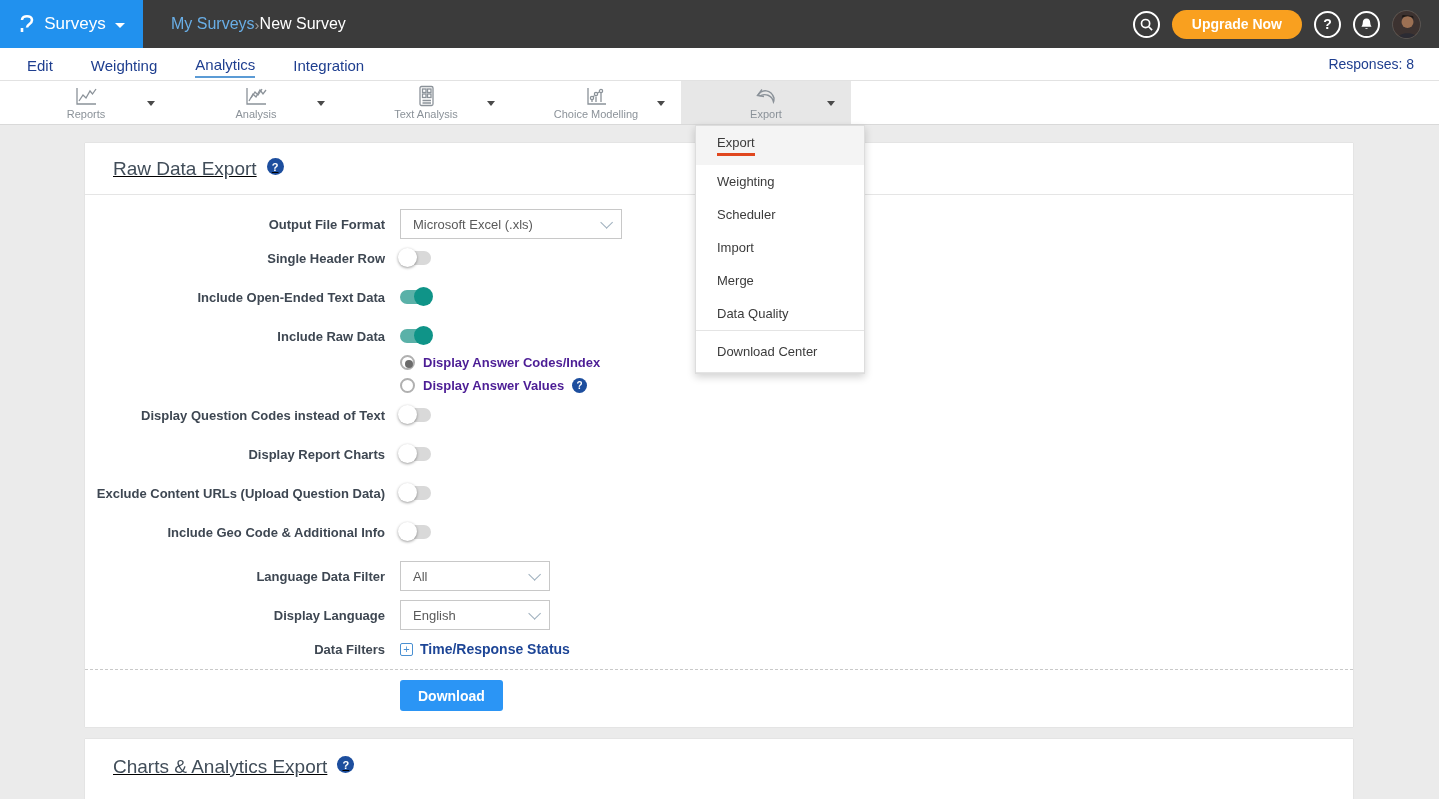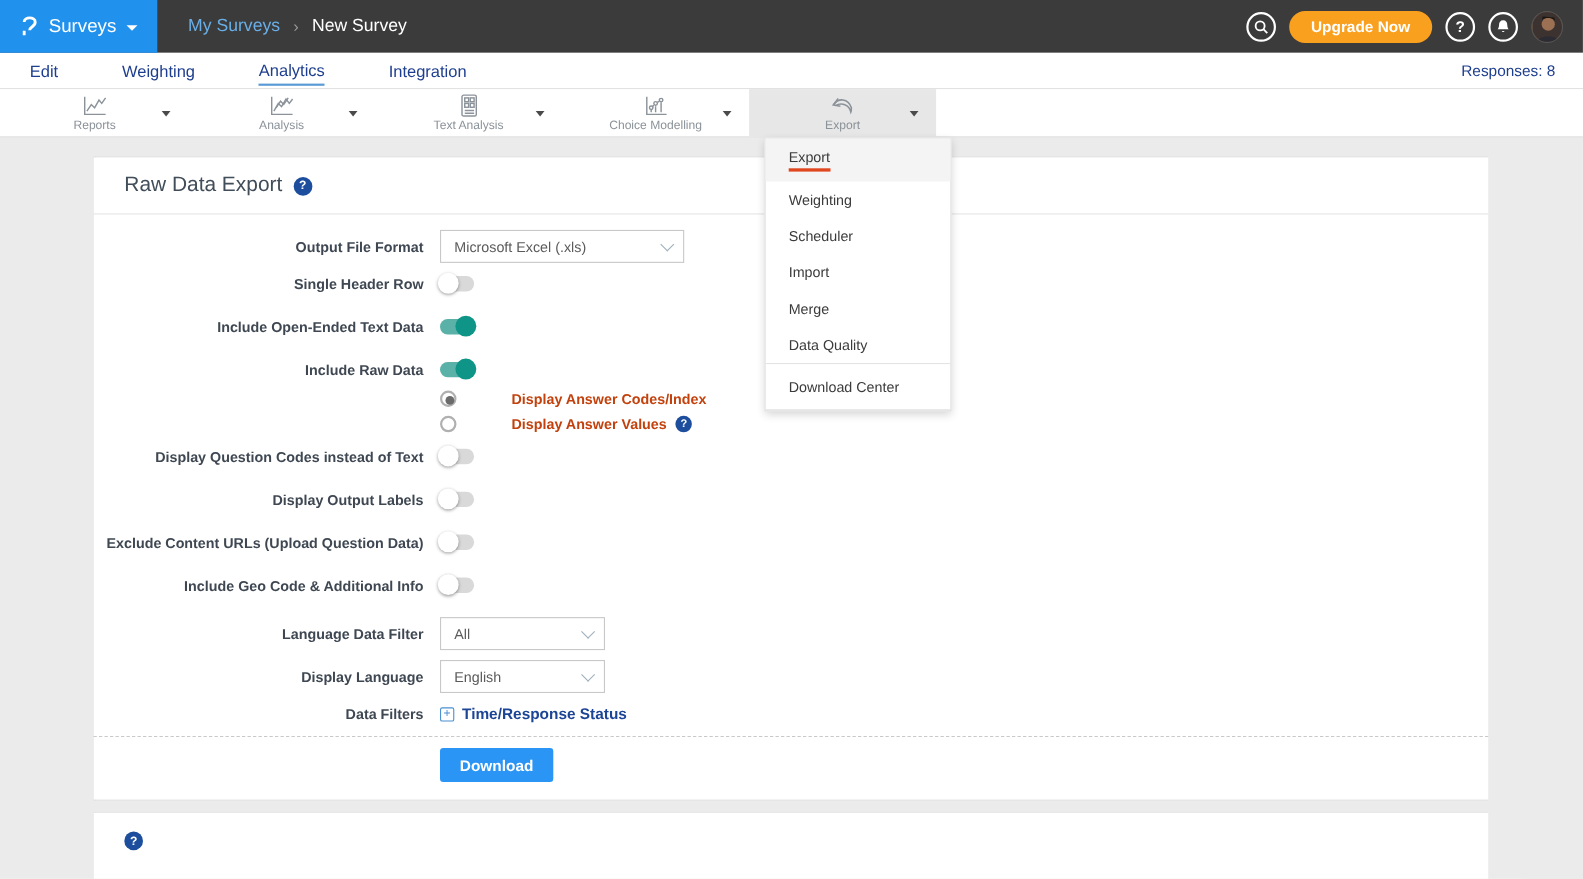--- a/index.html
+++ b/index.html
@@ -5,31 +5,31 @@
   * { margin:0; padding:0; box-sizing:border-box; }
   html,body { width:1439px; height:799px; overflow:hidden; }
   body { font-family:"Liberation Sans", sans-serif; background:#ebebeb; }
   .screen { position:relative; width:1439px; height:662px;border-radius:24px; }
 
   
   .topbar { height:48px; background:#3b3b3b; display:flex; align-items:center; }
   .brand { width:143px; height:48px; background:#2191ee; display:flex; align-items:center; justify-content:center; gap:9px; cursor:pointer; flex:none; }
   .brand-label { color:#fff; font-size:17px; }
   .caret-down { width:0; height:0; border-left:5px solid transparent; border-right:5px solid transparent; border-top:5px solid #fff; margin-top:2px; }
-  .crumbs { display:flex; align-items:center; gap:12px; margin-left:28px; font-size:16px; }
+  .crumbs { display:flex; align-items:center; margin-left:28px; font-size:16px; }
   .crumb-parent { color:#69aee6; cursor:pointer; text-decoration:none; }
   .crumb-sep { color:#9a9a9a; font-size:15px; }
   .crumb-current { color:#ffffff; }
   .top-actions { margin-left:auto; display:flex; align-items:center; gap:12px; padding-right:18px; }
   .circle-btn { width:27px; height:27px; border-radius:50%; border:2px solid #fff; background:transparent; display:flex; align-items:center; justify-content:center; color:#fff; font-weight:bold; font-size:14px; cursor:pointer; }
   .upgrade-btn { background:#f9a01f; color:#fff; border:none; border-radius:15px; height:29px; padding:0 20px; font-size:14px; font-weight:bold; cursor:pointer; font-family:"Liberation Sans",sans-serif; }
   .avatar { width:29px; height:29px; border-radius:50%; background:#7a5a44; overflow:hidden; border:1px solid #555; cursor:pointer; flex:none; }
 
   
-  .subnav { height:33px; background:#fff; display:flex; align-items:center; gap:58px; padding-left:27px; border-bottom:1px solid #e2e2e2; }
+  .subnav { height:33px; background:#fff; display:flex; align-items:center; gap:38px; padding-left:27px; border-bottom:1px solid #e2e2e2; }
   .subnav-item { color:#1e3e8f; font-size:15px; cursor:pointer; padding:5px 0 3px; }
   .subnav-item.active { border-bottom:2px solid #5b9bd5; }
   .responses { margin-left:auto; padding-right:25px; color:#1e3e8f; font-size:14px; }
 
   
   .toolbar { height:44px; background:#fff; border-bottom:1px solid #d9d9d9; display:flex; padding-left:1px; }
   .tool-cell { width:170px; height:100%; position:relative; display:flex; flex-direction:column; align-items:center; justify-content:center; cursor:pointer; }
   .tool-cell.active { background:#e7e7e7; }
   .tool-icon { height:22px; display:flex; align-items:flex-end; }
   .tool-icon svg { stroke:#8b9299; fill:none; stroke-width:1.3; }
@@ -40,21 +40,21 @@
   .menu { position:absolute; left:695px; top:125px; width:170px; background:#fff; border:1px solid #ddd; box-shadow:0 3px 8px rgba(0,0,0,0.18); z-index:50; }
   .menu-item { padding:9px 0 9px 21px; font-size:13px; color:#3b3b3b; cursor:pointer; }
   .menu-item.highlight { background:#f4f4f4; }
   .menu-item.tall { padding-top:13px; padding-bottom:13px; }
   .menu-underline { display:inline-block; padding-bottom:3px; border-bottom:3px solid #e0471f; }
   .menu-divider { border-top:1px solid #e4e4e4; }
 
   
   .content { padding:18px 0 0 0; height:626px; }
   .card { background:#fff; width:1268px; margin:0 auto 0 85px; box-shadow:0 0 1px rgba(0,0,0,0.18); }
-  .card-head { display:flex; align-items:center; gap:10px; padding:15px 28px 14px; border-bottom:1px solid #e5e5e5; }
+  .card-head { display:flex; align-items:flex-start; gap:10px; padding:15px 28px 14px; border-bottom:1px solid #e5e5e5;text-decoration:underline; }
   .card-title { font-size:19px; font-weight:400; color:#414d59; }
   .help-icon { width:17px; height:17px; border-radius:50%; background:#1d4e9e; color:#fff; font-size:11px; font-weight:bold; display:flex; align-items:center; justify-content:center; cursor:pointer; flex:none; }
 
   .form { padding:14px 0 0 0; }
   .frow { display:flex; align-items:center; min-height:20px; margin-bottom:19px; }
   .frow .lbl { width:300px; text-align:right; font-size:13px; font-weight:bold; color:#3e4752; flex:none; }
   .frow .ctl { margin-left:15px; display:flex; align-items:center; gap:8px; }
   .frow.tight { margin-bottom:9px; }
 
   .select { height:30px; border:1px solid #c8c8c8; background:#fff; display:flex; align-items:center; justify-content:space-between; padding:0 12px; cursor:pointer;gap:44px; }
@@ -65,21 +65,21 @@
 
   .toggle { width:31px; height:14px; border-radius:8px; background:#d9d9d9; position:relative; cursor:pointer; flex:none; }
   .toggle .knob { position:absolute; width:19px; height:19px; border-radius:50%; background:#fff; top:-3px; left:-2px; box-shadow:0 1px 3px rgba(0,0,0,0.4); }
   .toggle.on { background:#5ab1a8; }
   .toggle.on .knob { left:14px; background:#0f9488; box-shadow:none; }
 
   .radio-group { margin-left:315px; }
   .radio-row { display:flex; align-items:center; gap:8px; margin-bottom:8px; cursor:pointer; }
   .radio { width:15px; height:15px; border-radius:50%; border:2px solid #b0b0b0; background:#fff; position:relative; flex:none; }
   .radio.selected::after { content:""; position:absolute; left:2.5px; top:2.5px; width:8px; height:8px; border-radius:50%; background:#6b6b6b; }
-  .radio-lbl { font-size:13px; font-weight:bold; color:#c2410c;margin-left:42px; }
+  .radio-lbl { font-size:13px; font-weight:bold; color:#4c1d95; }
 
   .link-row { display:flex; align-items:center; gap:7px; cursor:pointer; }
   .plus-box { width:13px; height:13px; border:1px solid #4a90d2; color:#4a90d2; font-size:11px; line-height:11px; display:flex; align-items:center; justify-content:center; border-radius:2px; }
   .data-filter-link { font-size:14px; font-weight:bold; color:#1d4596; }
 
   .card-foot { border-top:1px dashed #c9c9c9; margin-top:4px; padding:10px 0 16px 315px; }
   .download-btn { background:#2b95f5; color:#fff; border:none; border-radius:3px; height:31px; padding:0 18px; font-size:14px; font-weight:bold; cursor:pointer; font-family:"Liberation Sans",sans-serif; }
 
   .card2 { margin-top:12px; height:60px; }
   .card2 .card-head { border-bottom:none; padding-top:17px; }
@@ -277,21 +277,21 @@
         <div class="frow" style="margin-top:12px;">
           <div class="lbl">Display Question Codes instead of Text</div>
           <div class="ctl">
             <div class="toggle">
                 <span class="knob"></span>
               </div>
           </div>
         </div>
 
         <div class="frow">
-          <div class="lbl">Display Output Labels</div>
+          <div class="lbl">Display Report Charts</div>
           <div class="ctl">
             <div class="toggle">
                 <span class="knob"></span>
               </div>
           </div>
         </div>
 
         <div class="frow">
           <div class="lbl">Exclude Content URLs (Upload Question Data)</div>
           <div class="ctl">
@@ -342,18 +342,19 @@
 
       </div>
 
       <div class="card-foot">
         <button class="download-btn">Download</button>
       </div>
     </section>
 
     <section class="card card2">
       <div class="card-head">
+        <h2 class="card-title">Charts &amp; Analytics Export</h2>
         <span class="help-icon">?</span>
       </div>
     </section>
 
   </main>
 </div>
 
 </body></html>

